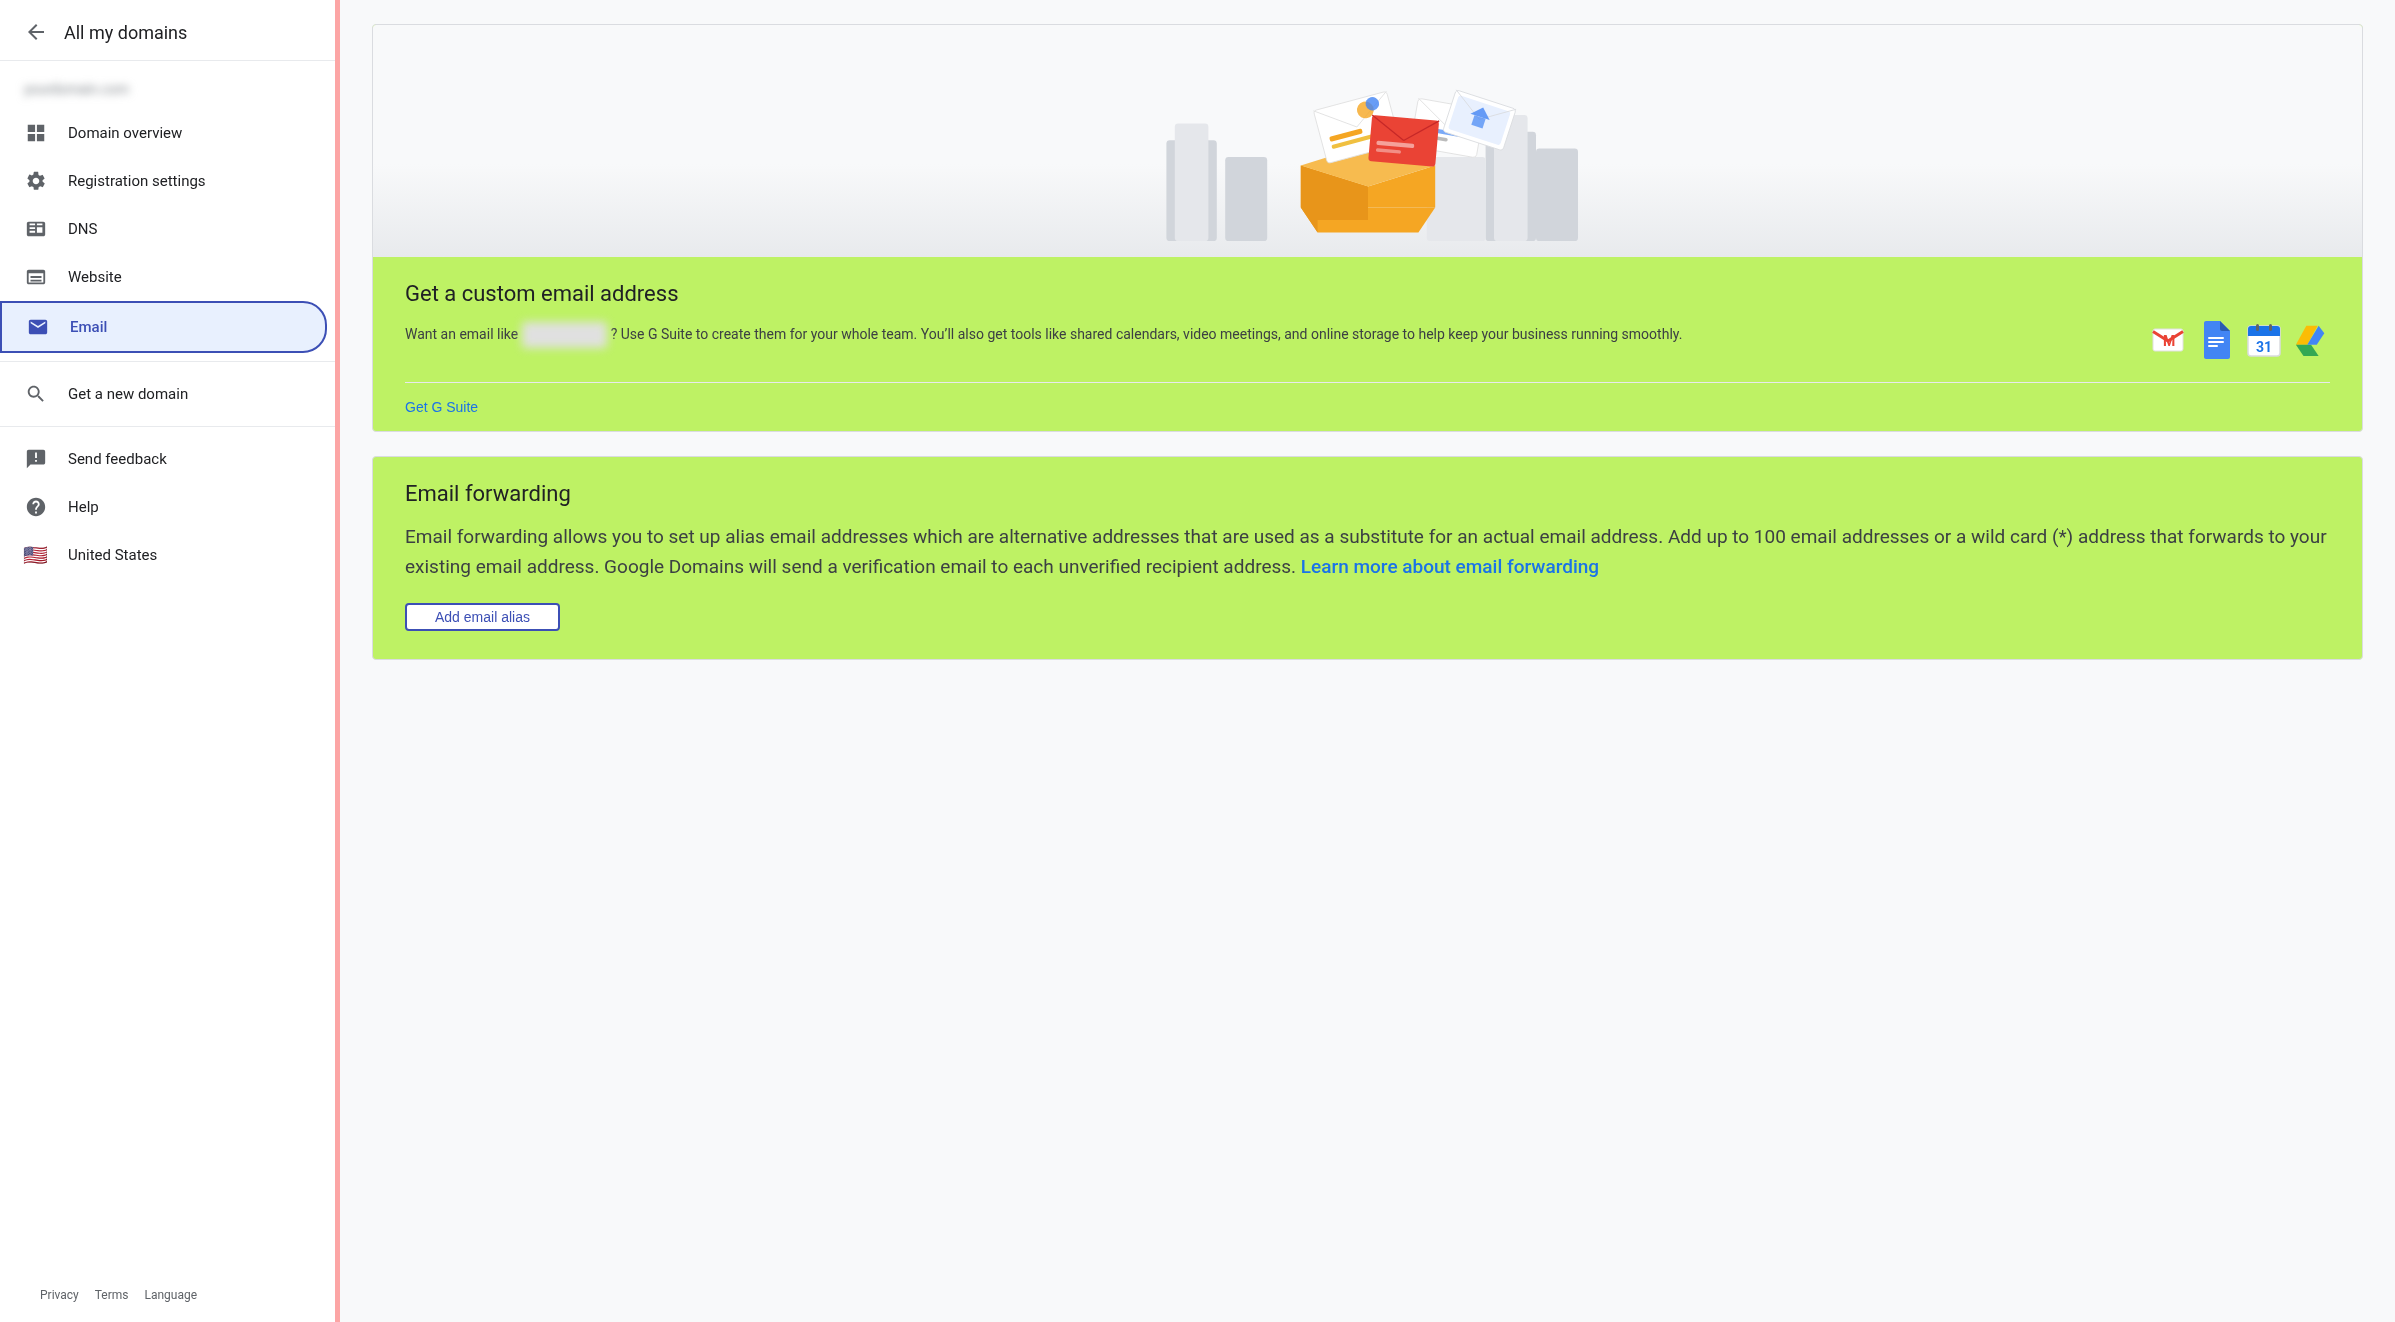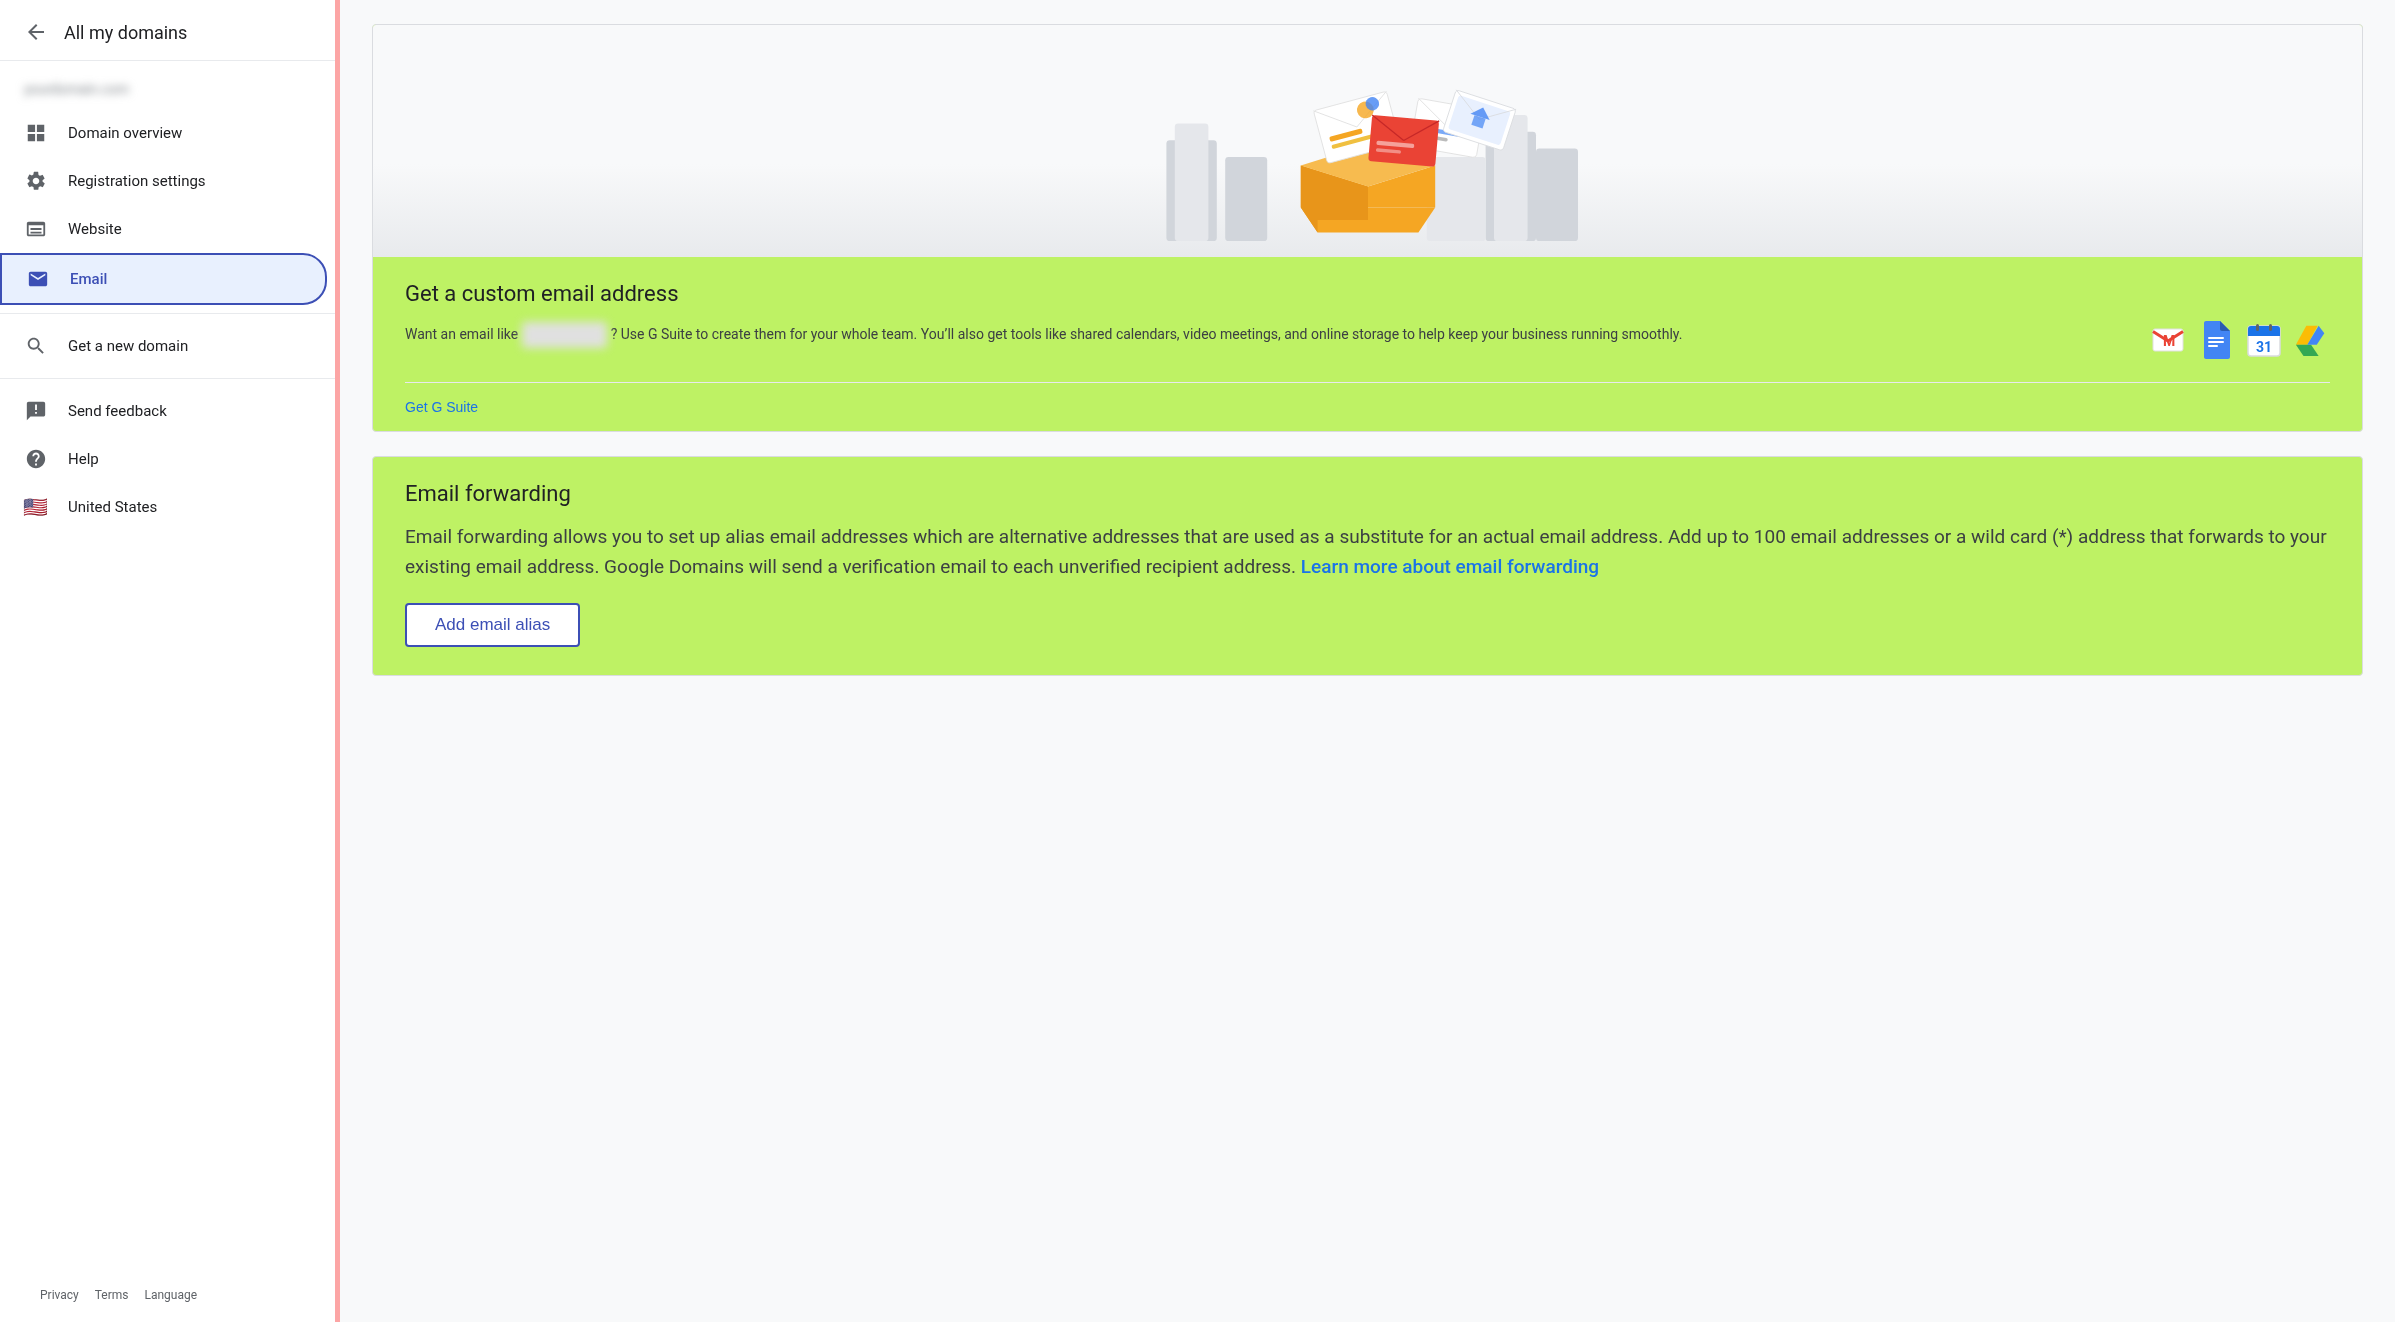--- a/index.html
+++ b/index.html
@@ -216,26 +216,26 @@
       margin-bottom: 20px;
     }
     .learn-more-link {
       color: #1a73e8;
       font-weight: 500;
       cursor: pointer;
     }
     .add-alias-btn {
       display: inline-flex;
       align-items: center;
-      padding: 10px 28px;
+      padding: 4px 28px;
       border: 2px solid #3c4fb5;
       border-radius: 4px;
       background: #fff;
       color: #3c4fb5;
-      font-size: 17px;
+      font-size: 14px;
       font-weight: 500;
       cursor: pointer;
       margin-bottom: 12px;
     }
 
     
     svg { display: block; }
   </style>
 </head>
 <body>
@@ -267,20 +267,28 @@
 
     <div class="nav-item">
       <span class="nav-icon">
         <svg width="22" height="22" viewBox="0 0 24 24" fill="#5f6368">
           <path d="M19.14 12.94c.04-.3.06-.61.06-.94s-.02-.64-.07-.94l2.03-1.58a.49.49 0 0 0 .12-.61l-1.92-3.32a.49.49 0 0 0-.59-.22l-2.39.96a7.02 7.02 0 0 0-1.62-.94l-.36-2.54A.484.484 0 0 0 14 2h-4a.484.484 0 0 0-.48.41l-.36 2.54c-.59.24-1.13.57-1.62.94l-2.39-.96a.48.48 0 0 0-.59.22L2.74 8.87a.47.47 0 0 0 .12.61l2.03 1.58c-.05.3-.09.63-.09.94s.02.64.07.94l-2.03 1.58a.49.49 0 0 0-.12.61l1.92 3.32c.12.22.37.29.59.22l2.39-.96c.5.38 1.03.7 1.62.94l.36 2.54c.05.24.27.41.49.41h4c.22 0 .43-.17.47-.41l.36-2.54c.59-.24 1.13-.56 1.62-.94l2.39.96c.22.08.47 0 .59-.22l1.92-3.32a.47.47 0 0 0-.12-.61l-2.01-1.58zM12 15.6c-1.98 0-3.6-1.62-3.6-3.6s1.62-3.6 3.6-3.6 3.6 1.62 3.6 3.6-1.62 3.6-3.6 3.6z"></path>
         </svg>
       </span>
       <span class="nav-label">Registration settings</span>
     </div>
 
+    <div class="nav-item">
+      <span class="nav-icon">
+        <svg width="22" height="22" viewBox="0 0 24 24" fill="#5f6368">
+          <path d="M20 4H4c-1.1 0-2 .9-2 2v12c0 1.1.9 2 2 2h16c1.1 0 2-.9 2-2V6c0-1.1-.9-2-2-2zm-9 4H5V6h6v2zm-6 2h6v2H5v-2zm6 6H5v-2h6v2zm8 0h-6v-6h6v6zm0-8h-6V6h6v2z"></path>
+        </svg>
+      </span>
+      <span class="nav-label">DNS</span>
+    </div>
 
     <div class="nav-item">
       <span class="nav-icon">
         <svg width="22" height="22" viewBox="0 0 24 24" fill="#5f6368">
           <path d="M20 4H4c-1.1 0-2 .9-2 2v12c0 1.1.9 2 2 2h16c1.1 0 2-.9 2-2V6c0-1.1-.9-2-2-2zm0 14H4V8h16v10zm-2-1H6v-2h12v2zm0-4H6v-2h12v2z"></path>
         </svg>
       </span>
       <span class="nav-label">Website</span>
     </div>
 

